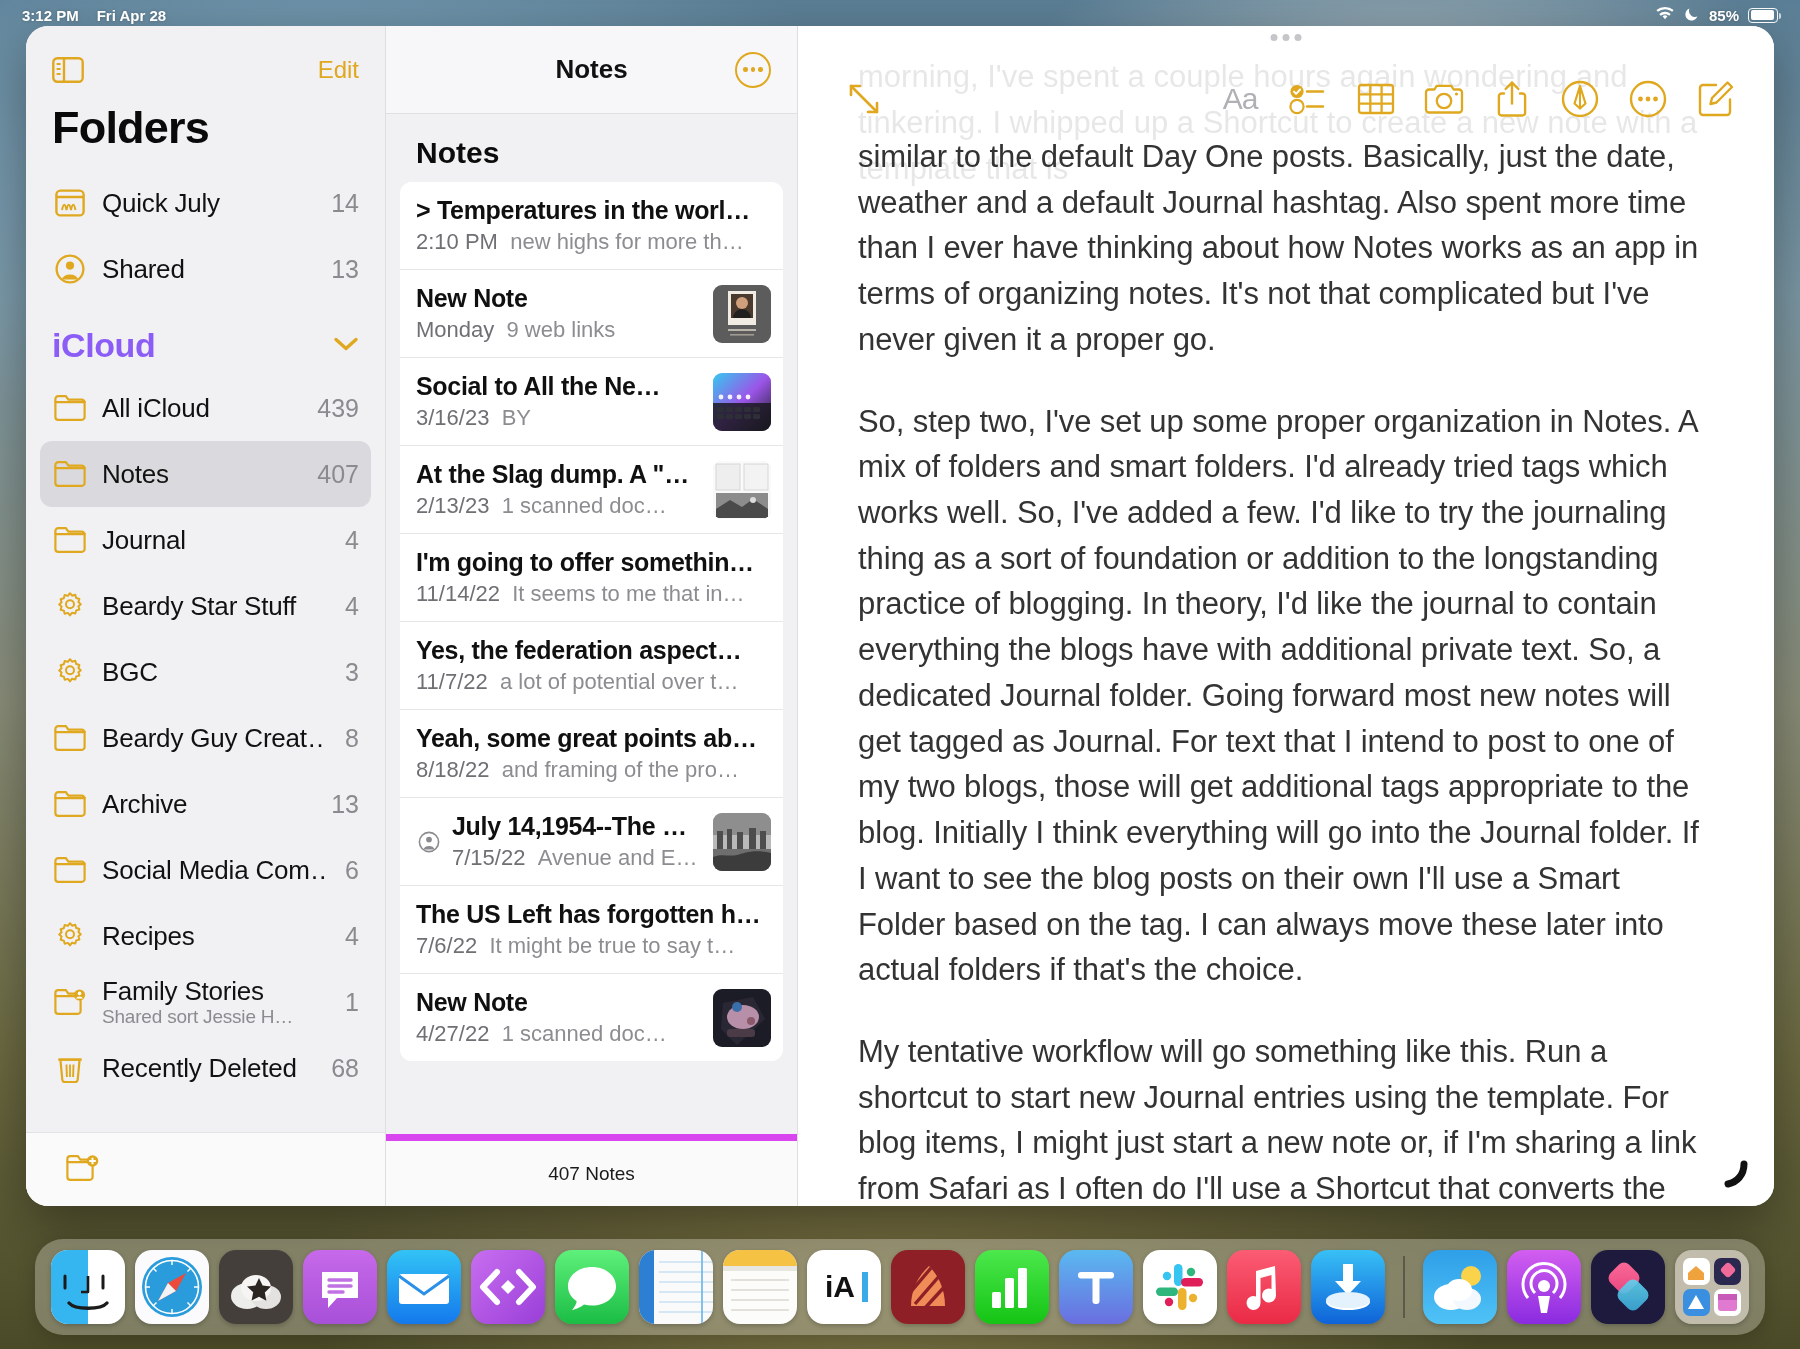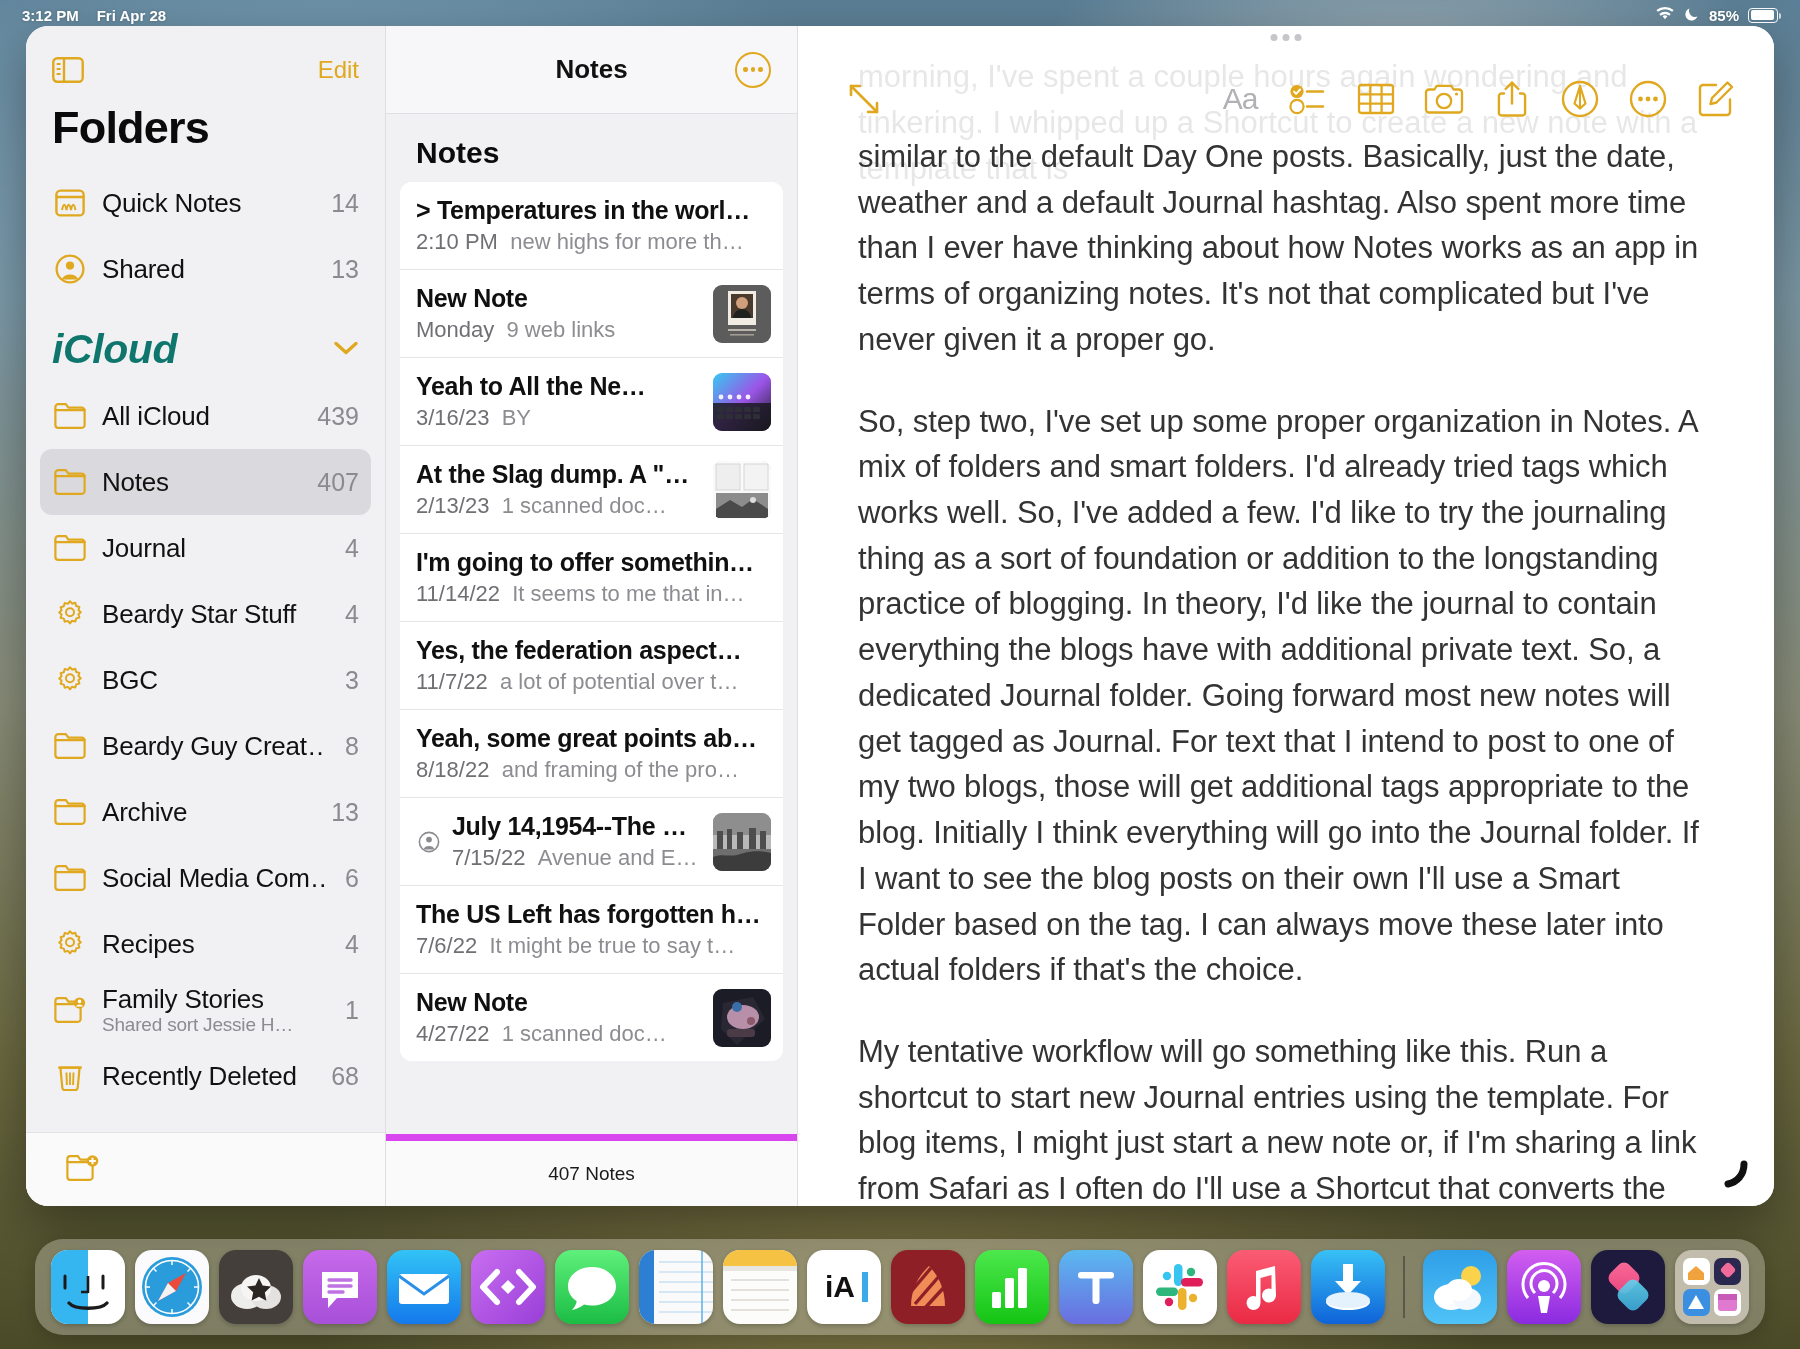--- a/index.html
+++ b/index.html
@@ -74,21 +74,21 @@
   .sb-icon { width: 36px; flex: 0 0 36px; display:flex; align-items:center; justify-content:center; }
   .sb-label { flex: 1 1 auto; font-size: 26px; color: #111; letter-spacing: -.2px;
     white-space: nowrap; overflow: hidden; }
   .sb-label.two { line-height: 1.08; }
   .sb-sub { display:block; font-size: 19px; color: #8b8b90; margin-top: 2px; }
   .sb-count { font-size: 25px; color: #8a8a8f; padding-left: 6px; }
   .section-head {
     display:flex; align-items:center; justify-content:space-between;
     padding: 24px 12px 10px 12px;
   }
-  .section-head .t { font-size: 41px; font-weight: 700; color:#0f766e; letter-spacing:-.4px;font-style:italic; }
+  .section-head .t { font-size: 34px; font-weight: 700; color:#8b5cf6; letter-spacing:-.4px; }
   #sidebar-bottom {
     height: 74px; flex: 0 0 74px; border-top: 1px solid #e2e2e6;
     background: #fafafa; display:flex; align-items:center; padding-left: 40px;
   }
 
   
   #notelist {
     width: 412px; flex: 0 0 412px; background:#f1f1f4;
     display:flex; flex-direction:column; border-right:1px solid #dedee2;
     position: relative;
@@ -227,21 +227,21 @@
     <div id="sidebar-scroll">
 
       <div class="sb-row">
         <span class="sb-icon">
           <svg width="30" height="30" viewBox="0 0 30 30">
               <rect x="1.4" y="2.6" width="27.2" height="24.8" rx="4" fill="none" stroke="#e0a81e" stroke-width="2.4"></rect>
               <line x1="1.4" y1="9" x2="28.6" y2="9" stroke="#e0a81e" stroke-width="2.4"></line>
               <path d="M7 22c1.5-7 3-7 4.5 0 1.5-7 3-7 4.5 0 1.5-7 3-7 4.5 0" fill="none" stroke="#e0a81e" stroke-width="2"></path>
             </svg>
         </span>
-        <span class="sb-label">Quick Notes</span>
+        <span class="sb-label">Quick July</span>
         <span class="sb-count">14</span>
       </div>
 
       <div class="sb-row">
         <span class="sb-icon">
           <svg width="30" height="30" viewBox="0 0 30 30">
               <circle cx="15" cy="15" r="13.4" fill="none" stroke="#e0a81e" stroke-width="2.3"></circle>
               <circle cx="15" cy="11.6" r="4.1" fill="#e0a81e"></circle>
               <path d="M6.8 25.4a8.6 7 0 0 1 16.4 0z" fill="#e0a81e"></path>
             </svg>
@@ -446,21 +446,21 @@
                 <circle cx="29" cy="18" r="6" fill="#cfa07b"></circle>
                 <path d="M20 33a9 9 0 0 1 18 0z" fill="#20201e"></path>
                 <rect x="15" y="44" width="28" height="2" fill="#b9b4a9"></rect>
                 <rect x="17" y="49" width="24" height="1.6" fill="#a09c93"></rect>
               </svg>
           </div>
         </div>
 
         <div class="nl-item">
           <div class="nl-text">
-            <div class="nl-title">Yeah to All the Ne…</div>
+            <div class="nl-title">Social to All the Ne…</div>
             <div class="nl-meta">
               <span class="date">3/16/23</span>
               &nbsp;<span>BY</span>
             </div>
           </div>
           <div class="nl-thumb">
             <svg width="58" height="58" viewBox="0 0 58 58">
                 <defs>
                   <linearGradient id="kb" x1="0" y1="0" x2="1" y2="1">
                     <stop offset="0" stop-color="#35c9f0"></stop>

